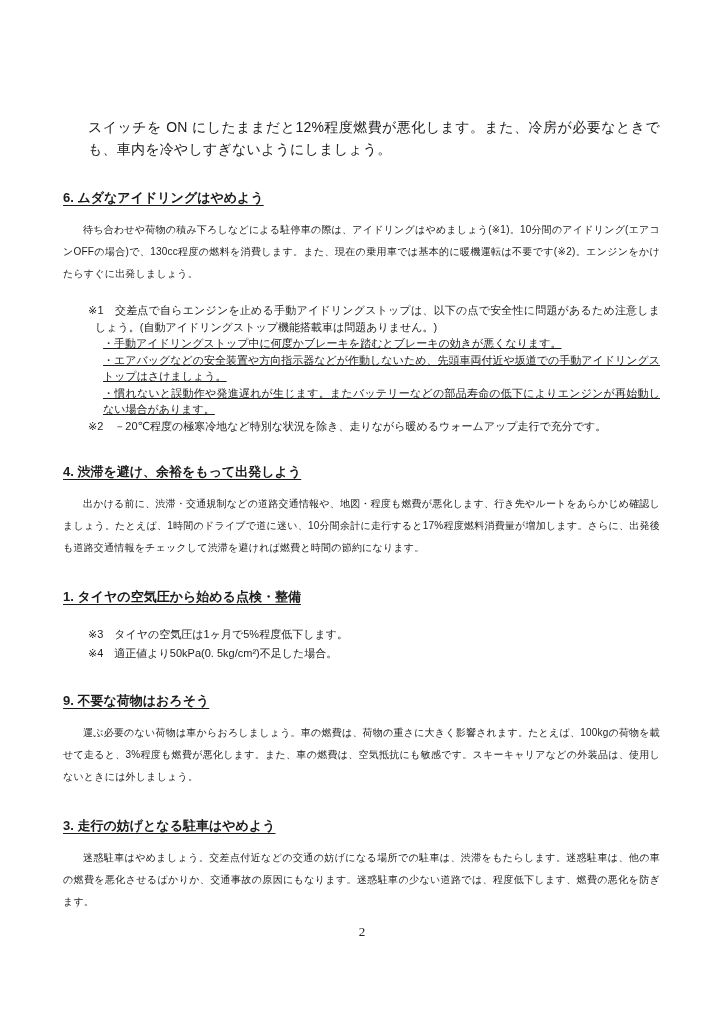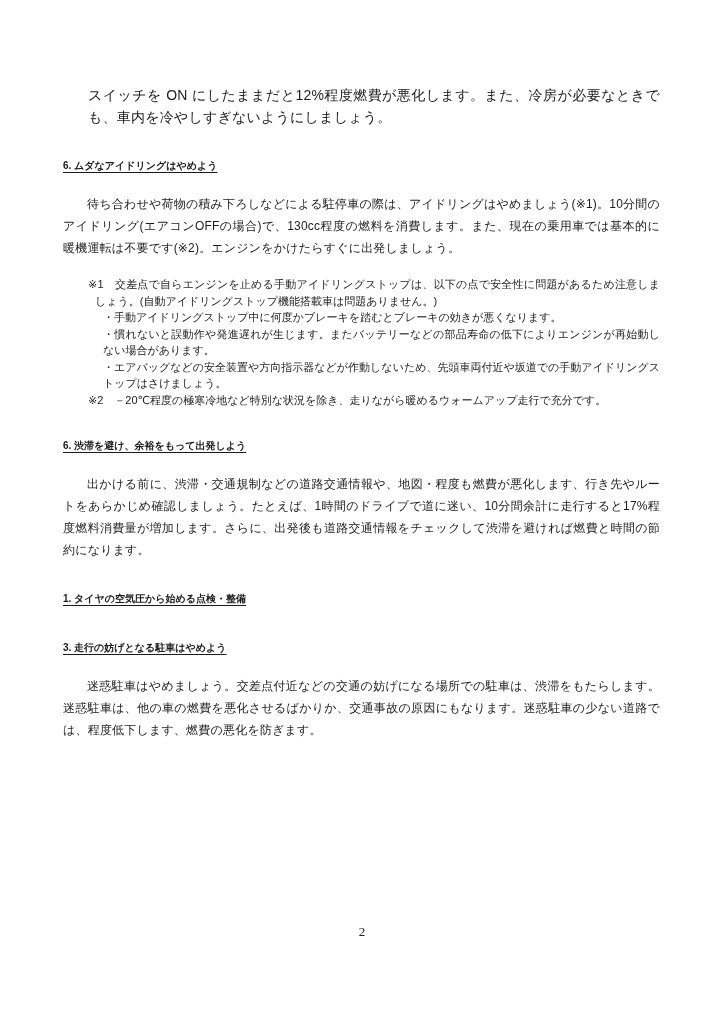--- a/index.html
+++ b/index.html
@@ -8,43 +8,43 @@
   body {
     font-family: "Liberation Sans", "DejaVu Sans", sans-serif;
     color: #1c1c1c;
   }
   .sheet {
     position: relative;
     width: 724px;
     height: 1024px;
     background: #ffffff;
     overflow: hidden;
-    padding: 84px 64px 0 63px;
+    padding: 116px 64px 0 63px;
   }
   
   .intro {
     margin-left: 25px;
     font-size: 14px;
     line-height: 22px;
     text-align: justify;
     letter-spacing: 0.2px;
   }
   
   .sec-heading {
     margin-top: 27px;
-    font-size: 10px;
+    font-size: 13px;
     line-height: 22px;
     font-weight: bold;
     text-decoration: underline;
     text-underline-offset: 3px;
   }
   
   .sec-body {
-    margin-top: 16px;
-    font-size: 12px;
+    margin-top: 10px;
+    font-size: 10px;
     line-height: 22px;
     text-align: justify;
     text-indent: 2em;
     letter-spacing: 0.2px;
   }
   
   .notes {
     margin-top: 17px;
     margin-left: 25px;
     font-size: 11px;
@@ -53,20 +53,21 @@
   }
   .notes--spaced {
     line-height: 19px;
   }
   .note--ref {
     padding-left: 7px;
     text-indent: -7px;
   }
   .note--bullet {
     margin-left: 15px;
+    text-decoration: underline;
   }
   .page-number {
     position: absolute;
     top: 924px;
     left: 0;
     width: 100%;
     text-align: center;
     font-family: "Liberation Serif", "DejaVu Serif", serif;
     font-size: 13px;
     color: #222222;
@@ -78,36 +79,42 @@
 <div class="sheet">
 
   <p class="intro">スイッチを ON にしたままだと12%程度燃費が悪化します。また、冷房が必要なときでも、車内を冷やしすぎないようにしましょう。</p>
 
   <section>
     <h2 class="sec-heading">6. ムダなアイドリングはやめよう</h2>
     <p class="sec-body">待ち合わせや荷物の積み下ろしなどによる駐停車の際は、アイドリングはやめましょう(※1)。10分間のアイドリング(エアコンOFFの場合)で、130cc程度の燃料を消費します。また、現在の乗用車では基本的に暖機運転は不要です(※2)。エンジンをかけたらすぐに出発しましょう。</p>
     <div class="notes">
       <p class="note--ref">※1　交差点で自らエンジンを止める手動アイドリングストップは、以下の点で安全性に問題があるため注意しましょう。(自動アイドリングストップ機能搭載車は問題ありません。)</p>
       <p class="note--bullet">・手動アイドリングストップ中に何度かブレーキを踏むとブレーキの効きが悪くなります。</p>
+      <p class="note--bullet">・エアバッグなどの安全装置や方向指示器などが作動しないため、先頭車両付近や坂道での手動アイドリングストップはさけましょう。</p>
       <p class="note--bullet">・慣れないと誤動作や発進遅れが生じます。またバッテリーなどの部品寿命の低下によりエンジンが再始動しない場合があります。</p>
-      <p class="note--bullet">・エアバッグなどの安全装置や方向指示器などが作動しないため、先頭車両付近や坂道での手動アイドリングストップはさけましょう。</p>
       <p class="note--ref">※2　－20℃程度の極寒冷地など特別な状況を除き、走りながら暖めるウォームアップ走行で充分です。</p>
     </div>
   </section>
 
   <section>
-    <h2 class="sec-heading">6. 渋滞を避け、余裕をもって出発しよう</h2>
+    <h2 class="sec-heading">4. 渋滞を避け、余裕をもって出発しよう</h2>
     <p class="sec-body">出かける前に、渋滞・交通規制などの道路交通情報や、地図・程度も燃費が悪化します、行き先やルートをあらかじめ確認しましょう。たとえば、1時間のドライブで道に迷い、10分間余計に走行すると17%程度燃料消費量が増加します。さらに、出発後も道路交通情報をチェックして渋滞を避ければ燃費と時間の節約になります。</p>
   </section>
 
   <section>
     <h2 class="sec-heading">1. タイヤの空気圧から始める点検・整備</h2>
+    <div class="notes notes--spaced">
+      <p class="note--ref">※3　タイヤの空気圧は1ヶ月で5%程度低下します。</p>
+      <p class="note--ref">※4　適正値より50kPa(0. 5kg/cm²)不足した場合。</p>
+    </div>
   </section>
 
   <section>
+    <h2 class="sec-heading">9. 不要な荷物はおろそう</h2>
+    <p class="sec-body">運ぶ必要のない荷物は車からおろしましょう。車の燃費は、荷物の重さに大きく影響されます。たとえば、100kgの荷物を載せて走ると、3%程度も燃費が悪化します。また、車の燃費は、空気抵抗にも敏感です。スキーキャリアなどの外装品は、使用しないときには外しましょう。</p>
   </section>
 
   <section>
     <h2 class="sec-heading">3. 走行の妨げとなる駐車はやめよう</h2>
     <p class="sec-body">迷惑駐車はやめましょう。交差点付近などの交通の妨げになる場所での駐車は、渋滞をもたらします。迷惑駐車は、他の車の燃費を悪化させるばかりか、交通事故の原因にもなります。迷惑駐車の少ない道路では、程度低下します、燃費の悪化を防ぎます。</p>
   </section>
 
   <div class="page-number">2</div>
 
 </div>

